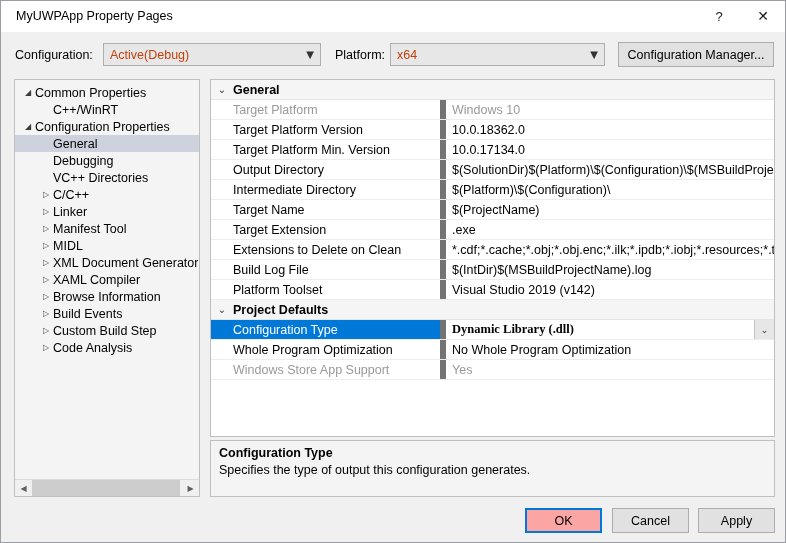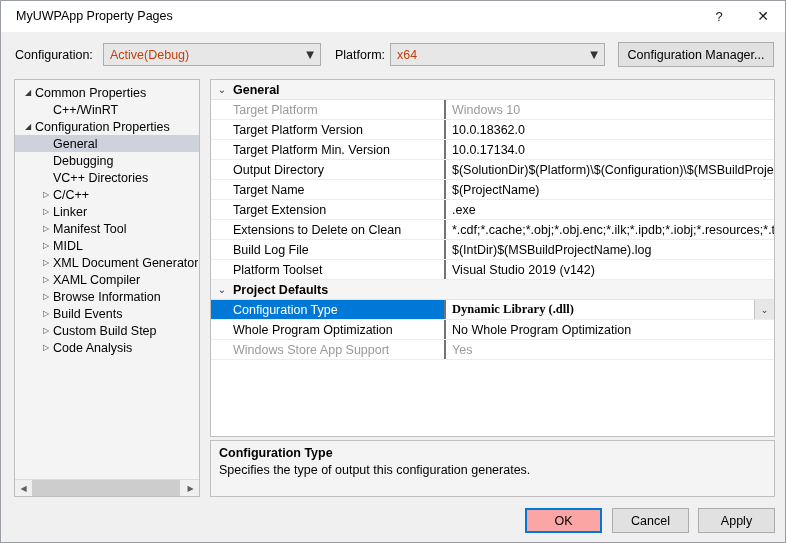--- a/index.html
+++ b/index.html
@@ -238,21 +238,21 @@
     width: 235px;
     flex: 0 0 235px;
     display: flex;
     align-items: center;
     padding-left: 22px;
     box-sizing: border-box;
     font-size: 12.5px;
     color: #000;
     white-space: nowrap;
     overflow: hidden;
-    border-right: 2px solid #737373;
+    border-right: 6px solid #737373;
   }
   .prop-value {
     flex: 1;
     display: flex;
     align-items: center;
     padding-left: 6px;
     box-sizing: border-box;
     font-size: 12.5px;
     color: #000;
     white-space: nowrap;
@@ -445,20 +445,26 @@
             <span>10.0.17134.0</span>
           </div>
         </div>
         <div class="prop-row">
           <div class="prop-name">Output Directory</div>
           <div class="prop-value">
             <span>$(SolutionDir)$(Platform)\$(Configuration)\$(MSBuildProjectName</span>
           </div>
         </div>
         <div class="prop-row">
+          <div class="prop-name">Intermediate Directory</div>
+          <div class="prop-value">
+            <span>$(Platform)\$(Configuration)\</span>
+          </div>
+        </div>
+        <div class="prop-row">
           <div class="prop-name">Target Name</div>
           <div class="prop-value">
             <span>$(ProjectName)</span>
           </div>
         </div>
         <div class="prop-row">
           <div class="prop-name">Target Extension</div>
           <div class="prop-value">
             <span>.exe</span>
           </div>

